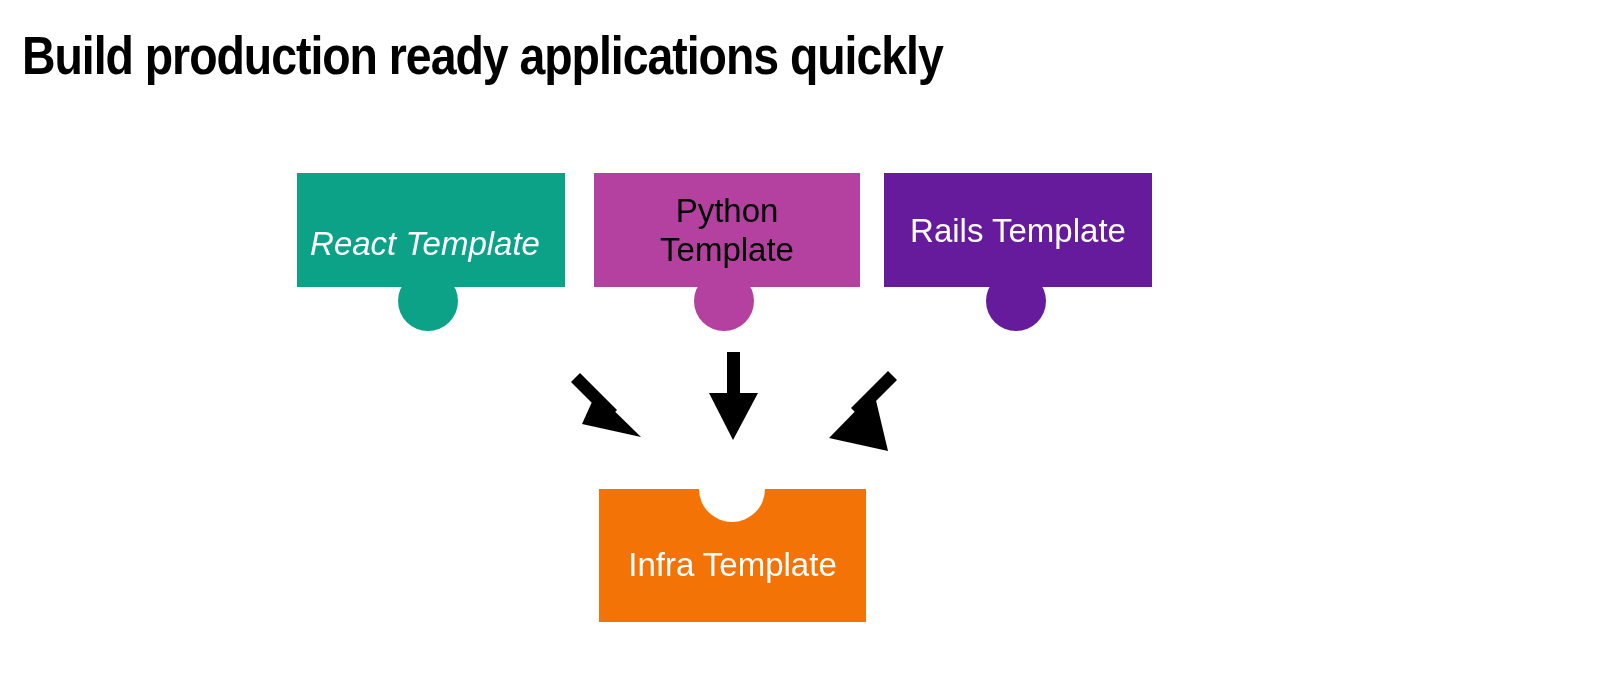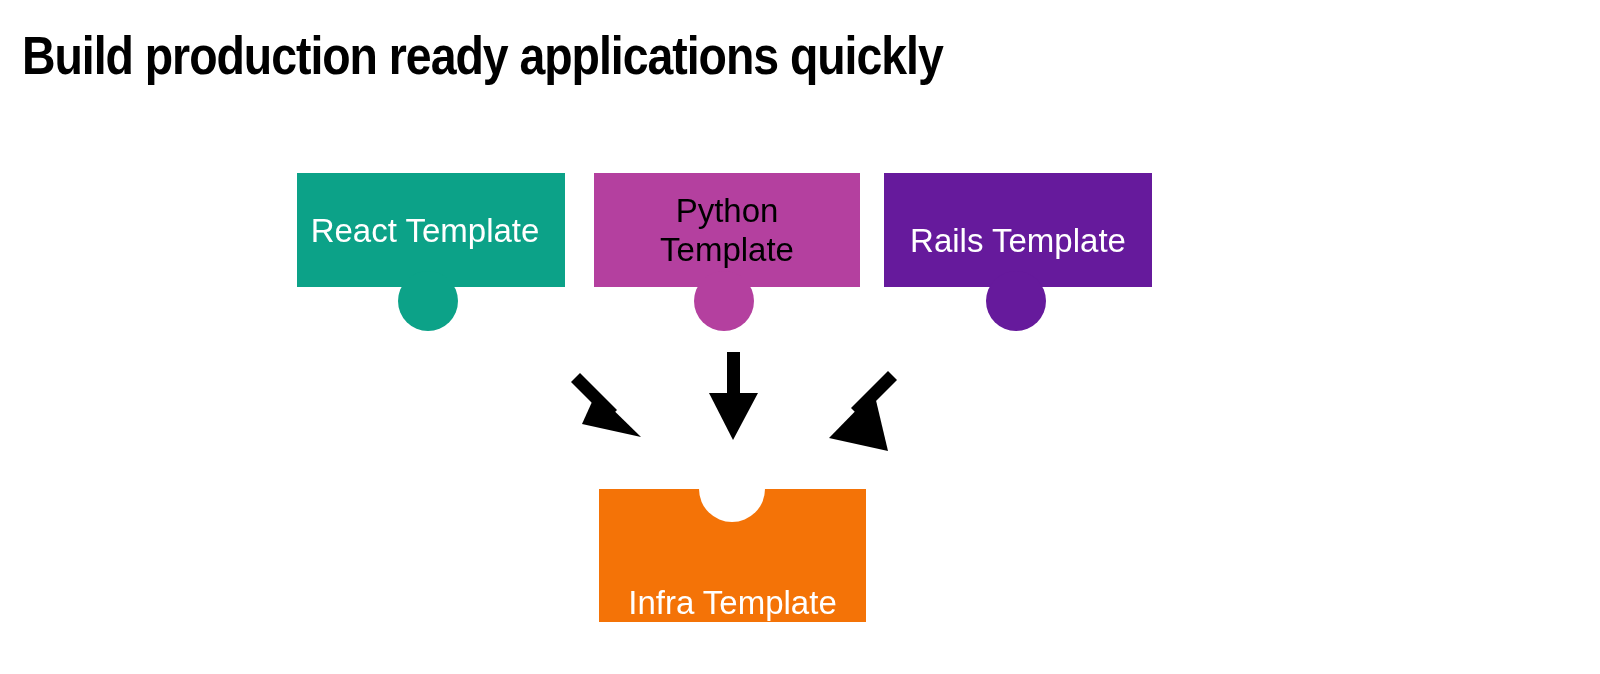--- a/index.html
+++ b/index.html
@@ -56,25 +56,25 @@
     font-family: "Liberation Sans", sans-serif;
     font-size: 33px;
     line-height: 39px;
     text-align: center;
     display: flex;
     align-items: center;
     justify-content: center;
     pointer-events: none;
     white-space: pre-line;
   }
-  #label-react    { left: 297px; top: 173px; width: 256px; height: 114px; }
+  #label-react    { left: 297px; top: 186px; width: 256px; height: 114px; font-style: italic; }
   #label-python   { left: 594px; top: 173px; width: 266px; height: 114px; }
   #label-rails    { left: 884px; top: 173px; width: 268px; height: 114px; }
   #label-infra    { left: 599px; top: 489px; width: 267px; height: 133px;
-                    align-items: flex-end; 
+                    align-items: flex-end; padding-bottom: 38px;
                     box-sizing: border-box; }
 </style>
 </head>
 <body style="background: rgb(255, 255, 255);">
 
 <div id="page-title">Build production ready applications quickly</div>
 
 <div id="diagram">
 
   <svg id="diagram-svg" viewBox="0 0 1600 674" xmlns="http://www.w3.org/2000/svg">
@@ -119,17 +119,17 @@
     <g>
       <rect class="piece-body" x="599" y="489" width="267" height="133" fill="#F47307" mask="url(#infra-socket-mask)"></rect>
     </g>
   </svg>
 
   <div class="node-label" id="label-react" style="color: rgb(255, 255, 255);">React Template</div>
 
   <div class="node-label" id="label-python" style="color: #000000;">Python
 Template</div>
 
-  <div class="node-label" id="label-rails" style="color: rgb(255, 255, 255); margin-top: 10px;">Rails Template</div>
+  <div class="node-label" id="label-rails" style="color: rgb(255, 255, 255);">Rails Template</div>
 
   <div class="node-label" id="label-infra" style="color: rgb(255, 255, 255);">Infra Template</div>
 
 </div>
 
 </body></html>

